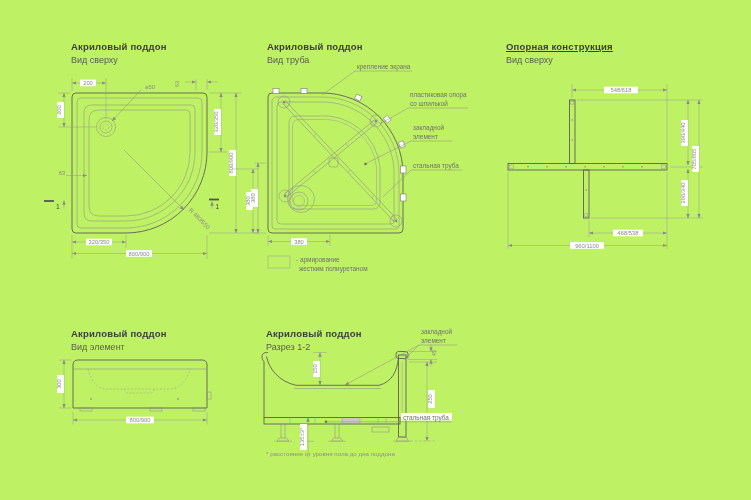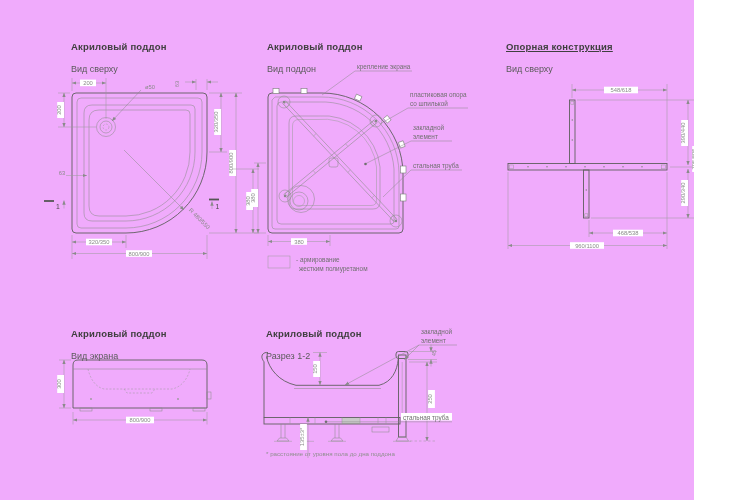--- a/index.html
+++ b/index.html
@@ -1,44 +1,44 @@
 <!DOCTYPE html>
 <html><head>
 <meta charset="utf-8">
 <style>
   html,body{margin:0;padding:0;background:#fff;}
-  .canvas{position:relative;width:694px;height:500px;background:#f0abfc;overflow:hidden;
+  .canvas{position:relative;width:751px;height:500px;background:#bef264;overflow:hidden;
           font-family:"Liberation Sans", sans-serif;}
   .vtitle{position:absolute;font-size:9.5px;font-weight:bold;color:#3f3f3f;letter-spacing:.2px;white-space:nowrap;}
-  .vsub{position:absolute;font-size:9px;color:#5a5a5a;white-space:nowrap;margin-top:9px;}
+  .vsub{position:absolute;font-size:9px;color:#5a5a5a;white-space:nowrap;}
   svg{position:absolute;left:0;top:0;}
   svg text{font-family:"Liberation Sans", sans-serif;}
   .dim{font-size:5.8px;fill:#8a8a8a;}
   .lbl{font-size:6.4px;fill:#707070;}
   .sec{font-size:6.8px;fill:#4a4a4a;}
   .fn{font-size:6.2px;fill:#8f8f8f;}
   .ol{stroke:#5f5f5f;stroke-width:.9;fill:none;}
   .il{stroke:#8d8d8d;stroke-width:.55;fill:none;}
   .dl{stroke:#9a9a9a;stroke-width:.5;fill:none;}
   .ll{stroke:#8a8a8a;stroke-width:.5;fill:none;}
   .wb{fill:#ffffff;}
 </style>
 </head>
 <body>
 
 <div class="canvas">
 
   <div class="vtitle" style="left:71px;top:41px;">Акриловый поддон</div>
   <div class="vsub" style="left:71px;top:55px;">Вид сверху</div>
   <div class="vtitle" style="left:267px;top:41px;">Акриловый поддон</div>
-  <div class="vsub" style="left:267px;top:55px;">Вид поддон</div>
+  <div class="vsub" style="left:267px;top:55px;">Вид труба</div>
   <div class="vtitle" style="left:506px;top:41px;text-decoration:underline;">Опорная конструкция</div>
   <div class="vsub" style="left:506px;top:55px;">Вид сверху</div>
   <div class="vtitle" style="left:71px;top:328px;">Акриловый поддон</div>
-  <div class="vsub" style="left:71px;top:342px;">Вид экрана</div>
+  <div class="vsub" style="left:71px;top:342px;">Вид элемент</div>
   <div class="vtitle" style="left:266px;top:328px;">Акриловый поддон</div>
   <div class="vsub" style="left:266px;top:342px;">Разрез 1-2</div>
 
   <svg width="751" height="500" viewBox="0 0 751 500">
     <defs>
       <marker id="ah" viewBox="0 0 10 10" refX="9.3" refY="5" markerWidth="4.6" markerHeight="4.6" markerUnits="userSpaceOnUse" orient="auto-start-reverse">
         <path d="M0,1.3 L10,5 L0,8.7 Z" fill="#8a8a8a"></path>
       </marker>
       <pattern id="tex" patternUnits="userSpaceOnUse" width="3.4" height="3.4">
         <circle cx="1.7" cy="1.7" r="0.55" fill="#cfcfcf"></circle>

